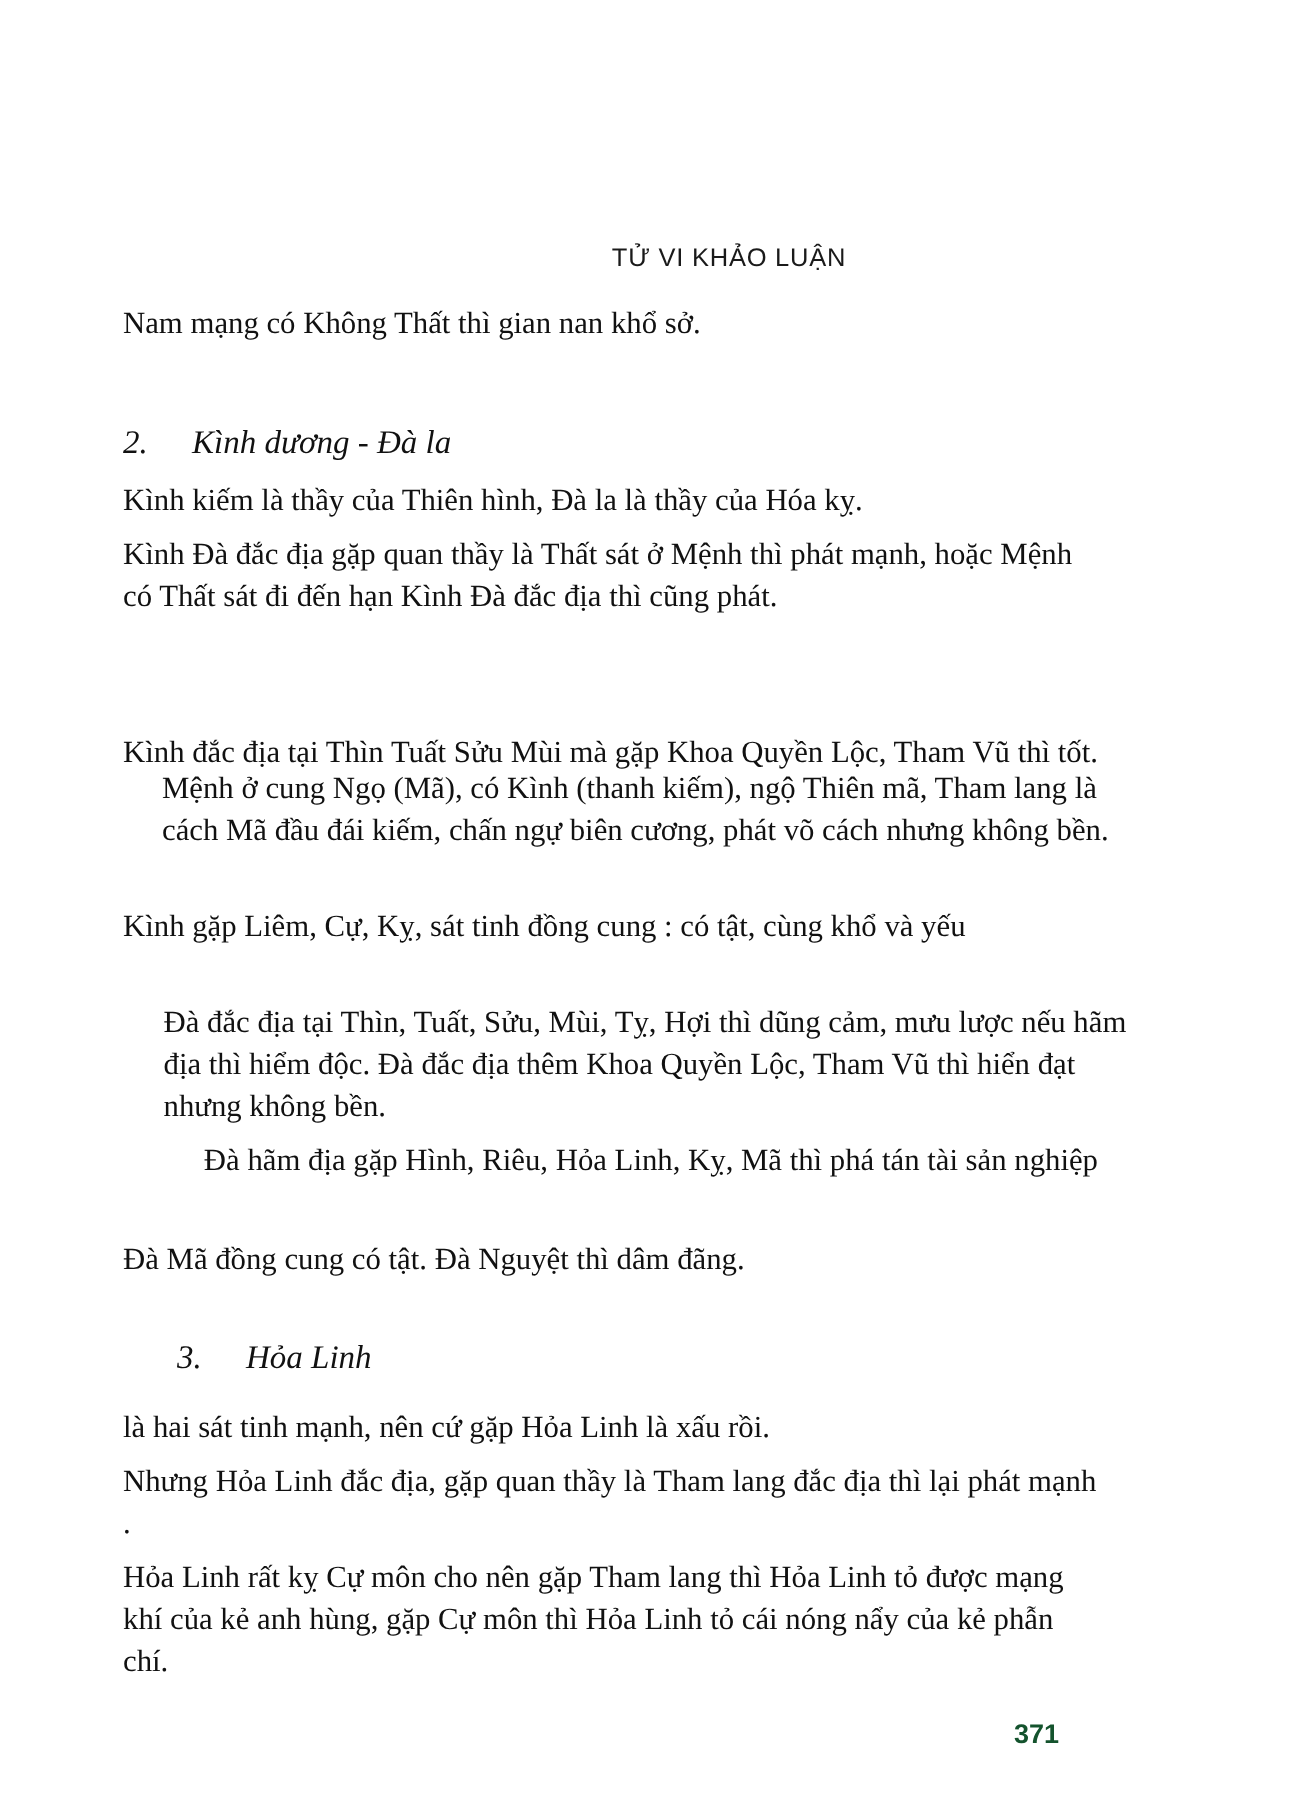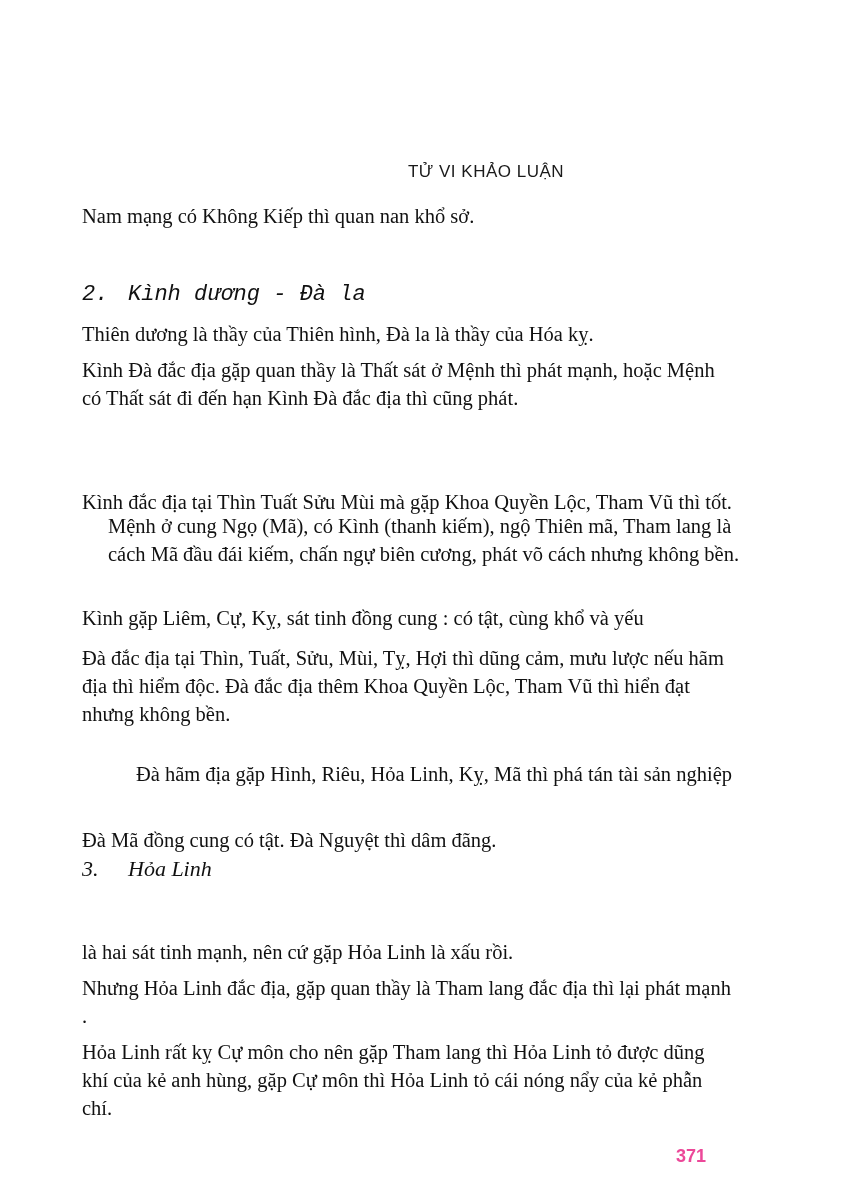--- a/index.html
+++ b/index.html
@@ -10,74 +10,74 @@
   }
   .running-head {
     position: absolute; top: 162px; left: 0; width: 860px; text-align: center;
     font-family: "Liberation Sans", "DejaVu Sans", sans-serif;
     font-size: 17px; letter-spacing: 0.5px; color: #1a1a1a;
     padding-left: 112px; box-sizing: border-box;
   }
   .page-number {
     position: absolute; top: 1146px; left: 676px;
     font-family: "Liberation Sans", "DejaVu Sans", sans-serif;
-    font-size: 18px; font-weight: bold; color: #ec4899;
+    font-size: 18px; font-weight: bold; color: #14532d;
   }
   .block { position: absolute; left: 82px; width: 650px; font-size: 20.5px; line-height: 28px; }
   .heading { position: absolute; left: 82px; font-size: 22px; font-style: italic; }
   .heading .num { display: inline-block; width: 46px; }
   p { margin: 0; }
 </style>
 </head>
 <body>
 
 <div>
   <div class="running-head">TỬ VI KHẢO LUẬN</div>
 
   <div class="block" style="top:202px;">
-    <p>Nam mạng có Không Kiếp thì quan nan khổ sở.</p>
+    <p>Nam mạng có Không Thất thì gian nan khổ sở.</p>
   </div>
 
-  <div class="heading" style="top:282px;font-family:Liberation Mono, monospace;">
+  <div class="heading" style="top:282px;">
     <span class="num">2.</span><span>Kình dương - Đà la</span>
   </div>
 
   <div class="block" style="top:320px;">
-      <p>Thiên dương là thầy của Thiên hình, Đà la là thầy của Hóa kỵ.</p>
+      <p>Kình kiếm là thầy của Thiên hình, Đà la là thầy của Hóa kỵ.</p>
     </div>
   <div class="block" style="top:356px;">
       <p>Kình Đà đắc địa gặp quan thầy là Thất sát ở Mệnh thì phát mạnh, hoặc Mệnh có Thất sát đi đến hạn Kình Đà đắc địa thì cũng phát.</p>
     </div>
   <div class="block" style="top:448px;margin-top:40px;">
       <p>Kình đắc địa tại Thìn Tuất Sửu Mùi mà gặp Khoa Quyền Lộc, Tham Vũ thì tốt.</p>
     </div>
   <div class="block" style="top:512px;margin-left:26px;">
       <p>Mệnh ở cung Ngọ (Mã), có Kình (thanh kiếm), ngộ Thiên mã, Tham lang là cách Mã đầu đái kiếm, chấn ngự biên cương, phát võ cách nhưng không bền.</p>
     </div>
   <div class="block" style="top:604px;">
       <p>Kình gặp Liêm, Cự, Kỵ, sát tinh đồng cung : có tật, cùng khổ và yếu</p>
     </div>
-  <div class="block" style="top:644px;">
+  <div class="block" style="top:668px;margin-left:27px;">
       <p>Đà đắc địa tại Thìn, Tuất, Sửu, Mùi, Tỵ, Hợi thì dũng cảm, mưu lược nếu hãm địa thì hiểm độc. Đà đắc địa thêm Khoa Quyền Lộc, Tham Vũ thì hiển đạt nhưng không bền.</p>
     </div>
   <div class="block" style="top:760px;text-align:right;">
       <p>Đà hãm địa gặp Hình, Riêu, Hỏa Linh, Kỵ, Mã thì phá tán tài sản nghiệp</p>
     </div>
   <div class="block" style="top:826px;">
       <p>Đà Mã đồng cung có tật. Đà Nguyệt thì dâm đãng.</p>
     </div>
 
-  <div class="heading" style="top:856px;">
+  <div class="heading" style="top:892px;margin-left:36px;">
     <span class="num">3.</span><span>Hỏa Linh</span>
   </div>
 
   <div class="block" style="top:938px;">
       <p>là hai sát tinh mạnh, nên cứ gặp Hỏa Linh là xấu rồi.</p>
     </div>
   <div class="block" style="top:974px;">
       <p>Nhưng Hỏa Linh đắc địa, gặp quan thầy là Tham lang đắc địa thì lại phát mạnh .</p>
     </div>
   <div class="block" style="top:1038px;">
-      <p>Hỏa Linh rất kỵ Cự môn cho nên gặp Tham lang thì Hỏa Linh tỏ được dũng khí của kẻ anh hùng, gặp Cự môn thì Hỏa Linh tỏ cái nóng nẩy của kẻ phẫn chí.</p>
+      <p>Hỏa Linh rất kỵ Cự môn cho nên gặp Tham lang thì Hỏa Linh tỏ được mạng khí của kẻ anh hùng, gặp Cự môn thì Hỏa Linh tỏ cái nóng nẩy của kẻ phẫn chí.</p>
     </div>
 
   <div class="page-number">371</div>
 </div>
 
 </body></html>

